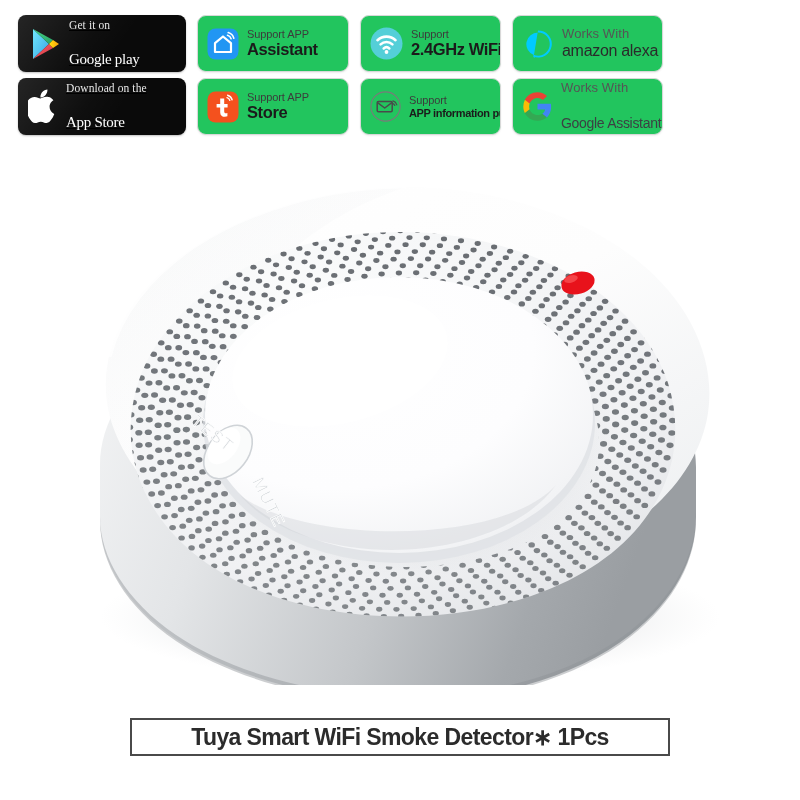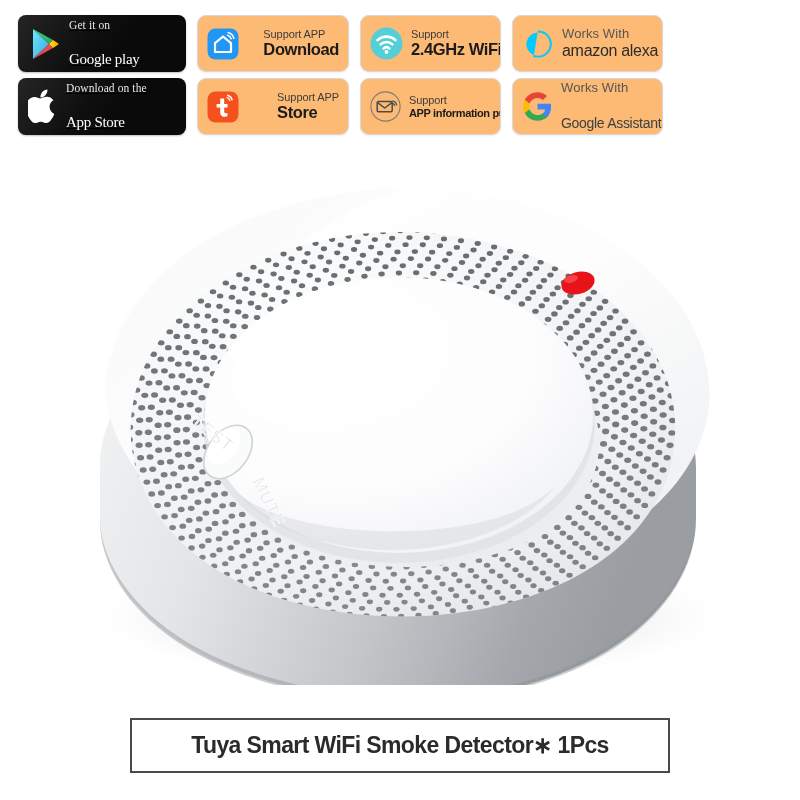--- a/index.html
+++ b/index.html
@@ -42,25 +42,24 @@
     box-shadow: 0 1px 2px rgba(0,0,0,0.25);
   }
   .badge.store::after {
     content: "";
     position: absolute;
     left: 0; top: 0; right: 0; bottom: 0;
     background: linear-gradient(125deg, rgba(255,255,255,0.11) 0%, rgba(255,255,255,0.02) 42%, rgba(255,255,255,0) 60%);
     pointer-events: none;
   }
   .badge.plain {
-    background: #fdba74;
+    background: #22c55e;
     border: 1px solid #d8d8d8;
     padding: 0 9px;
     box-shadow: 0 1px 2px rgba(0,0,0,0.07);
-    justify-content: space-between;
   }
 
   .badge-ico {
     flex: 0 0 auto;
     display: flex;
     align-items: center;
     justify-content: center;
   }
   .badge-txt {
     display: flex;
@@ -138,21 +137,21 @@
     position: absolute;
     left: 0; top: 165px;
     width: 800px; height: 520px;
   }
   #device-svg { display: block; }
 
   
   #caption-box {
     position: absolute;
     left: 130px; top: 718px;
-    width: 540px; height: 55px;
+    width: 540px; height: 38px;
     border: 2px solid #4a4a4a;
     background: #ffffff;
     display: flex;
     align-items: center;
     justify-content: center;
     text-align: right;
   }
   #caption-text {
     font-size: 23px;
     font-weight: bold;
@@ -205,21 +204,21 @@
       <div class="badge-ico">
         <svg width="32" height="32" viewBox="0 0 32 32">
           <rect x="0.5" y="0.5" width="31" height="31" rx="8" fill="#2196f3"></rect>
           <path d="M16 8.5 L24 15.2 L24 24 L8 24 L8 15.2 Z" fill="none" stroke="#ffffff" stroke-width="2.2" stroke-linejoin="round"></path>
           <path d="M20.5 7.2 a5.2 5.2 0 0 1 3.6 3.6" fill="none" stroke="#ffffff" stroke-width="1.6" stroke-linecap="round"></path>
           <path d="M21.2 4.6 a8 8 0 0 1 5.6 5.6" fill="none" stroke="#ffffff" stroke-width="1.6" stroke-linecap="round"></path>
         </svg>
       </div>
       <div class="badge-txt">
         <span class="b-small">Support APP</span>
-        <span class="b-big">Download</span>
+        <span class="b-big">Assistant</span>
       </div>
     </div>
 
     <div class="badge plain">
       <div class="badge-ico">
         <svg width="33" height="33" viewBox="0 0 33 33">
           <circle cx="16.5" cy="16.5" r="16" fill="#54cfd8"></circle>
           <path d="M7.5 13.2 a13 13 0 0 1 18 0" fill="none" stroke="#ffffff" stroke-width="2.6" stroke-linecap="round"></path>
           <path d="M10.6 17.4 a8.6 8.6 0 0 1 11.8 0" fill="none" stroke="#ffffff" stroke-width="2.6" stroke-linecap="round"></path>
           <path d="M13.7 21.4 a4.3 4.3 0 0 1 5.6 0" fill="none" stroke="#ffffff" stroke-width="2.6" stroke-linecap="round"></path>

